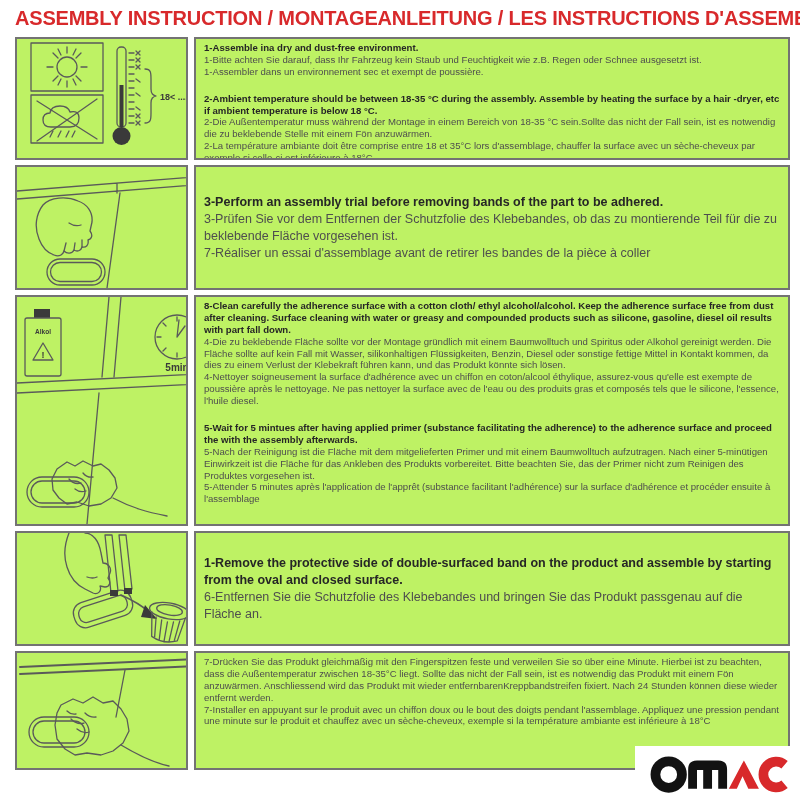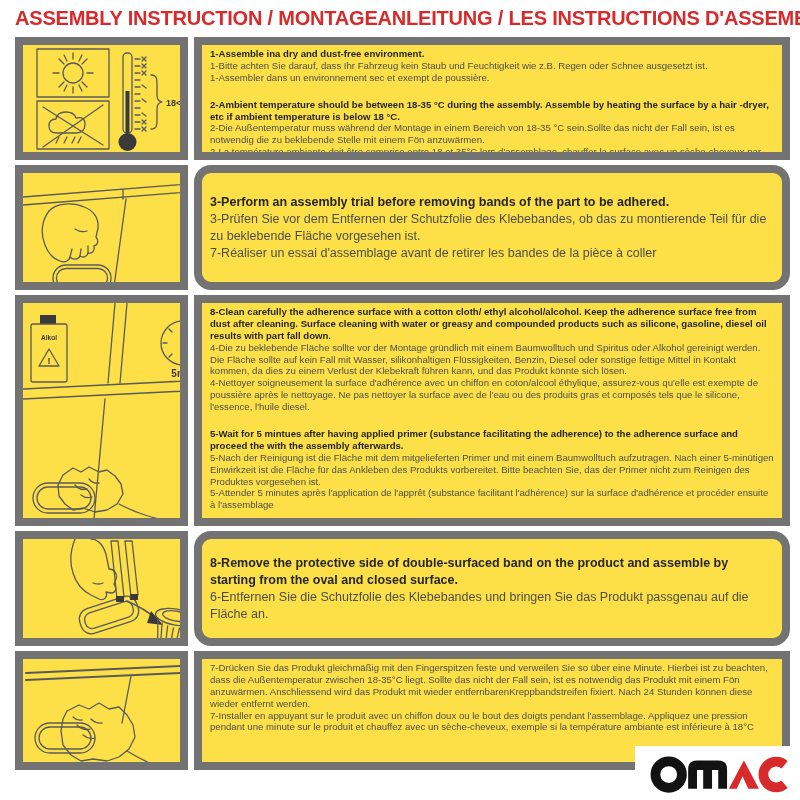--- a/index.html
+++ b/index.html
@@ -1,24 +1,24 @@
 <!DOCTYPE html>
 <html><head>
 <meta charset="utf-8">
 <style>
   html,body{margin:0;padding:0;background:#fff;}
   body{width:800px;height:800px;font-family:"Liberation Sans",sans-serif;-webkit-font-smoothing:antialiased;}
   .page{position:relative;width:800px;height:800px;box-sizing:border-box;padding:5px 10px 0 15px;overflow:hidden;}
   .title{color:#d8292b;font-size:20px;font-weight:700;text-align:center;margin:2px 0 7px 0;letter-spacing:-0.2px;white-space:nowrap;}
   .row{display:flex;gap:6px;margin-bottom:5px;}
-  .cell{border:8px solid #737373;box-sizing:border-box;background:#fde047;}
+  .cell{border:2px solid #737373;box-sizing:border-box;background:#bef264;}
   .illus{width:173px;flex:none;overflow:hidden;}
   .illus svg{display:block;}
   .txt{flex:1;padding:3px 8px 2px 8px;overflow:hidden;}
-  .txt.center{display:flex;flex-direction:column;justify-content:center;border-radius:17px;}
+  .txt.center{display:flex;flex-direction:column;justify-content:center;}
   .small p{font-size:9.6px;line-height:1.24;margin:0;color:#4e4e4e;}
   .big p{font-size:12.5px;line-height:1.35;margin:0;color:#4e4e4e;}
   .small p.en,.big p.en{font-weight:700;color:#262626;}
   .section + .section{margin-top:15px;}
   .sketch{stroke:#5a5a5a;stroke-width:1.3;fill:none;stroke-linecap:round;stroke-linejoin:round;}
   .sketch-fill{fill:#3a3a3a;stroke:none;}
   .lbl{fill:#3a3a3a;font-family:"Liberation Sans",sans-serif;font-weight:700;}
   .logo{position:absolute;right:5px;bottom:2px;background:#fff;padding:2px 0 0 10px;}
 </style>
 </head>
@@ -167,21 +167,21 @@
         <g transform="translate(152,80) rotate(10)">
           <path class="sketch" d="M-17,2 L-13,26 Q0,32 13,26 L17,2"></path>
           <path class="sketch" d="M-12,6 L-10,26 M-6,8 L-5,28 M0,9 L0,29 M6,8 L5,28 M12,6 L10,26"></path>
           <ellipse class="sketch" cx="0" cy="-2" rx="20" ry="8"></ellipse>
           <ellipse class="sketch" cx="0" cy="-3" rx="13" ry="5"></ellipse>
         </g>
       </svg>
     </div>
     <div class="cell txt big center">
       <div class="section">
-        <p class="en">8-Remove the protective side of double-surfaced band on the product and assemble by starting from the oval and closed surface.</p>
+        <p class="en">1-Remove the protective side of double-surfaced band on the product and assemble by starting from the oval and closed surface.</p>
         <p>6-Entfernen Sie die Schutzfolie des Klebebandes und bringen Sie das Produkt passgenau auf die Fläche an.</p>
       </div>
     </div>
   </div>
 
   <div class="row" style="height:119px">
     <div class="cell illus">
       <svg width="203" height="115" viewBox="0 0 203 115">
         <g>
           <path class="sketch" d="M3,14 L201,5 M3,21 L201,12" style="stroke-width:2"></path>

